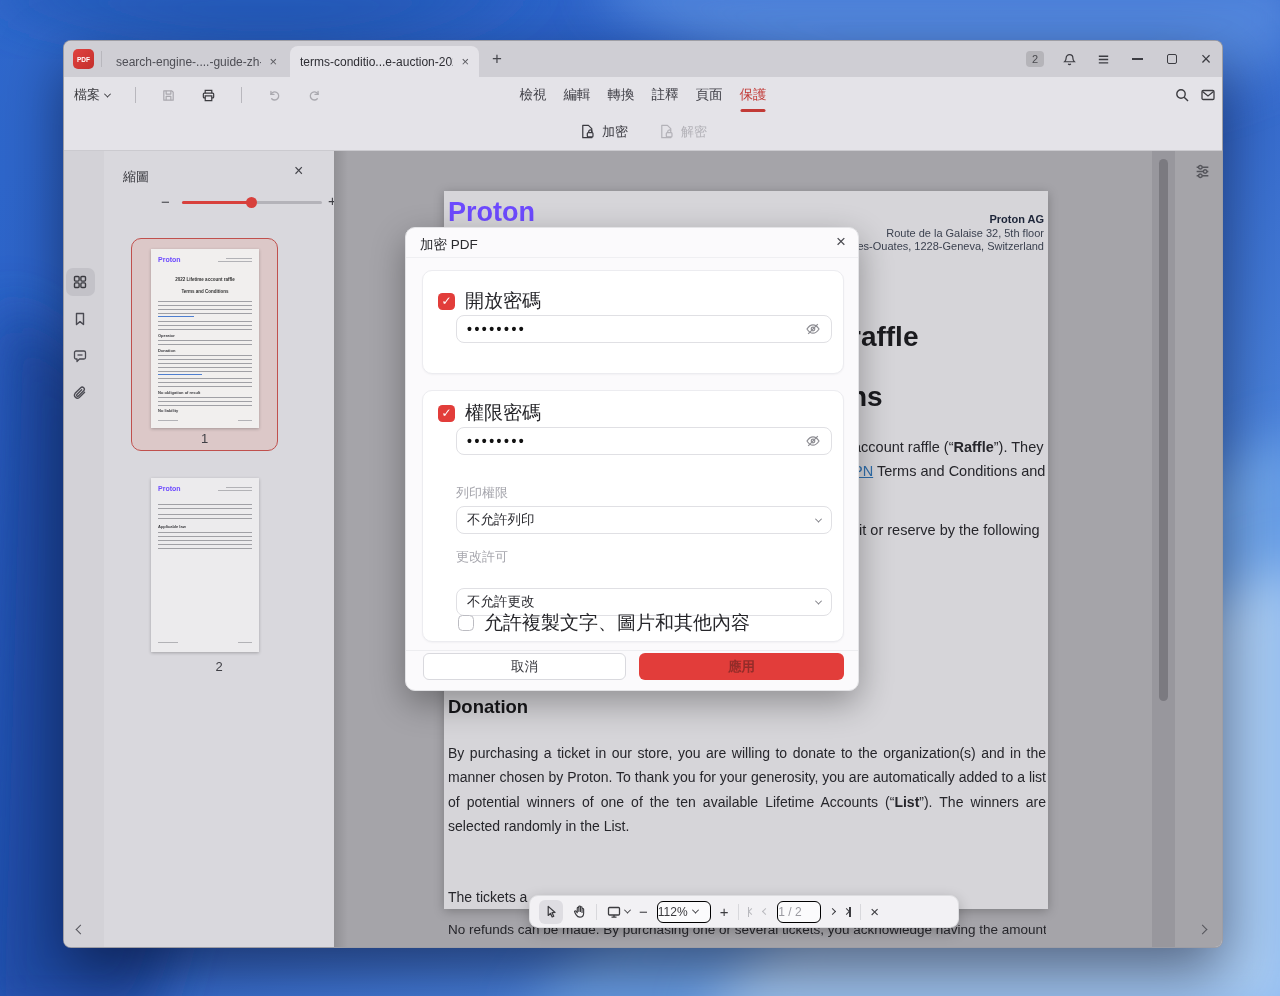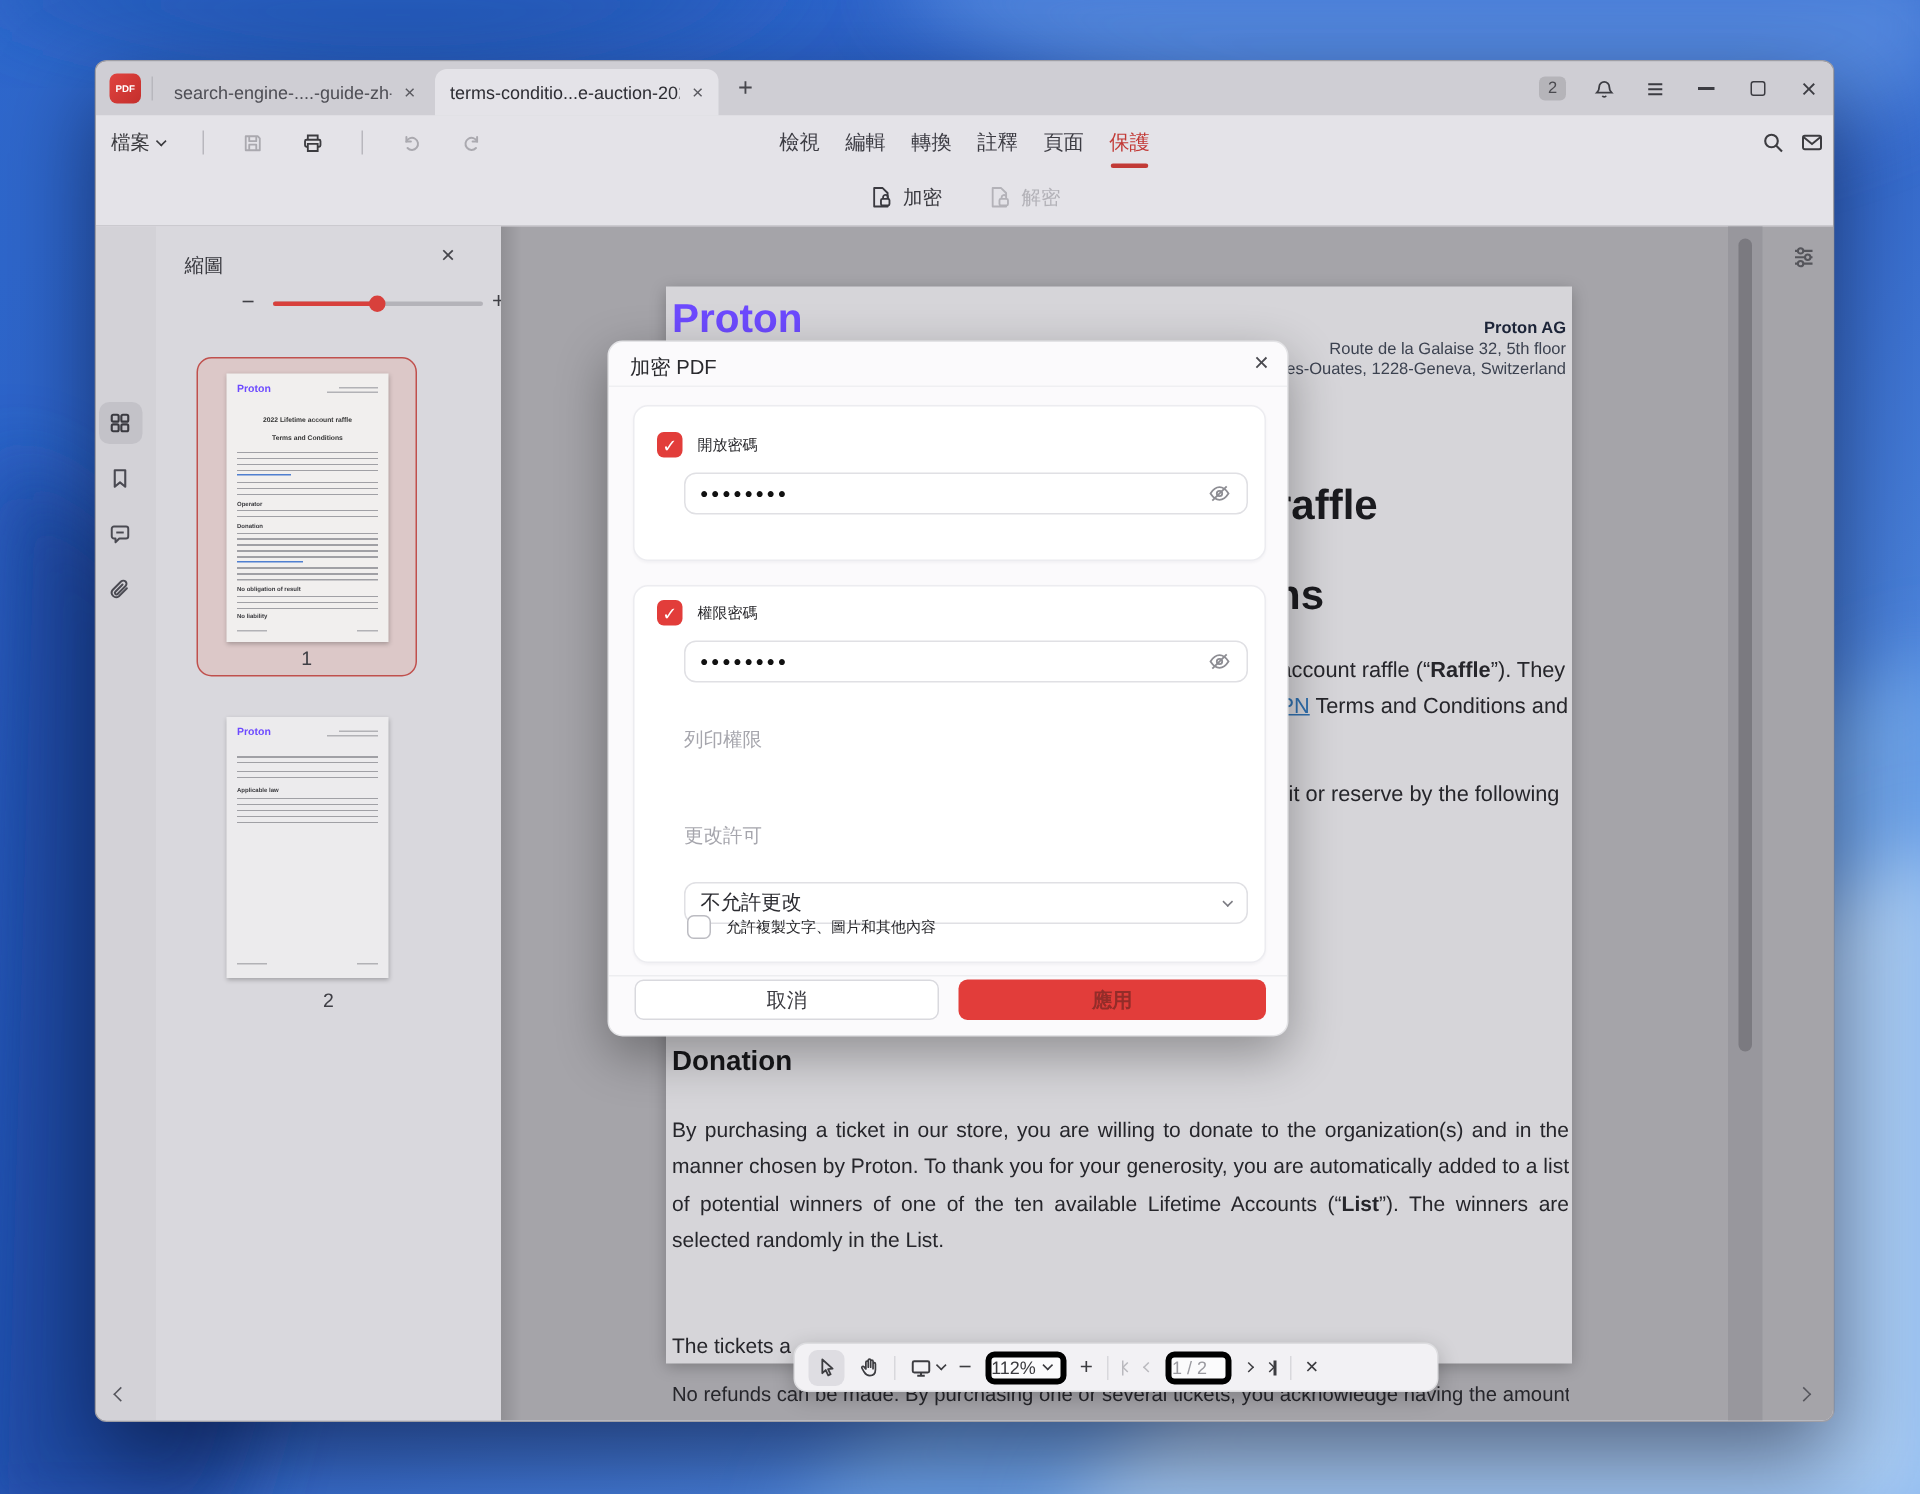--- a/index.html
+++ b/index.html
@@ -99,39 +99,39 @@
   #dialog { position:absolute; left:341px; top:186px; width:454px; height:464px; background:#fbfafc;
     border:1px solid #e3e3e6; border-radius:10px; box-shadow:0 12px 34px rgba(0,0,0,.33); z-index:5; }
   #dlg-head { position:relative; height:30px; border-bottom:1px solid #efeff2; }
   #dlg-title { position:absolute; left:14px; top:8px; font-size:13.5px; color:#2a2a2e; }
   #dlg-close { position:absolute; right:12px; top:4px; font-size:17px; color:#4a4a50; }
   .dlg-card { position:absolute; left:16px; width:422px; background:#fff;
     border:1px solid #ececf0; border-radius:10px; box-shadow:0 1px 2px rgba(20,20,40,.04); }
   .cbx { width:17px; height:17px; border-radius:4.5px; background:#e23d3a; color:#fff;
     font-size:12px; display:inline-flex; align-items:center; justify-content:center; }
   .cbx.empty { background:#fff; border:1.5px solid #bcbcc2; }
-  .cbx-label { font-size:10px; color:#26262a; margin-left:10px; }
+  .cbx-label { font-size:19px; color:#26262a; margin-left:10px; }
   .field { position:absolute; left:33px; width:376px; height:28px; background:#fff;
     border:1px solid #e0e0e4; border-radius:8px; display:flex; align-items:center; padding:0 10px; }
   .pwd { font-size:14px; font-weight:bold; letter-spacing:2.5px; color:#111; flex:1; }
   .sel-text { font-size:13.5px; color:#2b2b30; flex:1; }
   .mut-label { position:absolute; left:33px; font-size:13px; color:#a6a6ad; }
   .eye { color:#8d8d93; }
   #dlg-footer-line { position:absolute; left:0; right:0; top:422px; height:1px; background:#ededf0; }
   .dlg-btn { position:absolute; top:425px; height:27px; border-radius:6px; display:flex;
     align-items:center; justify-content:center; font-size:13.5px; }
   #btn-cancel { left:17px; width:203px; background:#fff; border:1px solid #d9d9de; color:#3c3c42; }
   #btn-apply { left:233px; width:205px; background:#e23d3a; color:#932c29; font-weight:bold; }
 
   
   #vtoolbar { position:absolute; left:465px; top:854px; width:430px; height:33px; background:#f2f1f4;
     border:1px solid #dddde0; border-radius:9px; box-shadow:0 4px 14px rgba(0,0,0,.22);
     display:flex; align-items:center; padding:0 9px; gap:9px; z-index:6; color:#3c3c40; }
   .vt-sep { width:1px; height:16px; background:#d8d8dc; }
-  .vt-box { height:22px; border:4px solid #000000; border-radius:6px; background:#fbfbfc;
+  .vt-box { height:22px; border:1px solid #000000; border-radius:6px; background:#fbfbfc;
     display:flex; align-items:center; justify-content:flex-start; gap:5px; font-size:12px; color:#3a3a3e; }
   .vt-dim { color:#b9b9be; }
   .seltool { width:24px; height:24px; border-radius:6px; background:#dedde2;
     display:flex; align-items:center; justify-content:center; }
 
   .chv { width:7px; height:7px; border-right:1.6px solid currentColor;
     border-bottom:1.6px solid currentColor; display:inline-block; }
   .chv.down { transform:rotate(45deg) translate(-1px,-1px); }
   .chv.right { transform:rotate(-45deg); }
   .chv.left { transform:rotate(135deg); }
@@ -436,20 +436,24 @@
           <span class="pwd">••••••••</span>
           <span class="eye ico">
             <svg viewBox="0 0 16 16" width="16" height="16" fill="none" stroke="currentColor" stroke-width="1.2">
               <path d="M2 8c1.8-2.8 4-4.2 6-4.2S12.2 5.2 14 8c-1.8 2.8-4 4.2-6 4.2S3.8 10.8 2 8z"></path>
               <circle cx="8" cy="8" r="1.8"></circle>
                 <path d="M3.2 12.8 12.8 3.2"></path>
               </svg>
           </span>
         </div>
         <div class="mut-label" style="top:93px">列印權限</div>
+        <div class="field" style="top:115px">
+          <span class="sel-text">不允許列印</span>
+          <span class="chv down sm" style="color:#7b7b82"></span>
+        </div>
         <div class="mut-label" style="top:157px">更改許可</div>
         <div class="field" style="top:197px">
           <span class="sel-text">不允許更改</span>
           <span class="chv down sm" style="color:#7b7b82"></span>
         </div>
         <div class="flex" style="position:absolute;left:35px;top:219px">
           <span class="cbx empty" style="width:16px;height:16px"></span>
           <span class="cbx-label">允許複製文字、圖片和其他內容</span>
         </div>
       </div>

